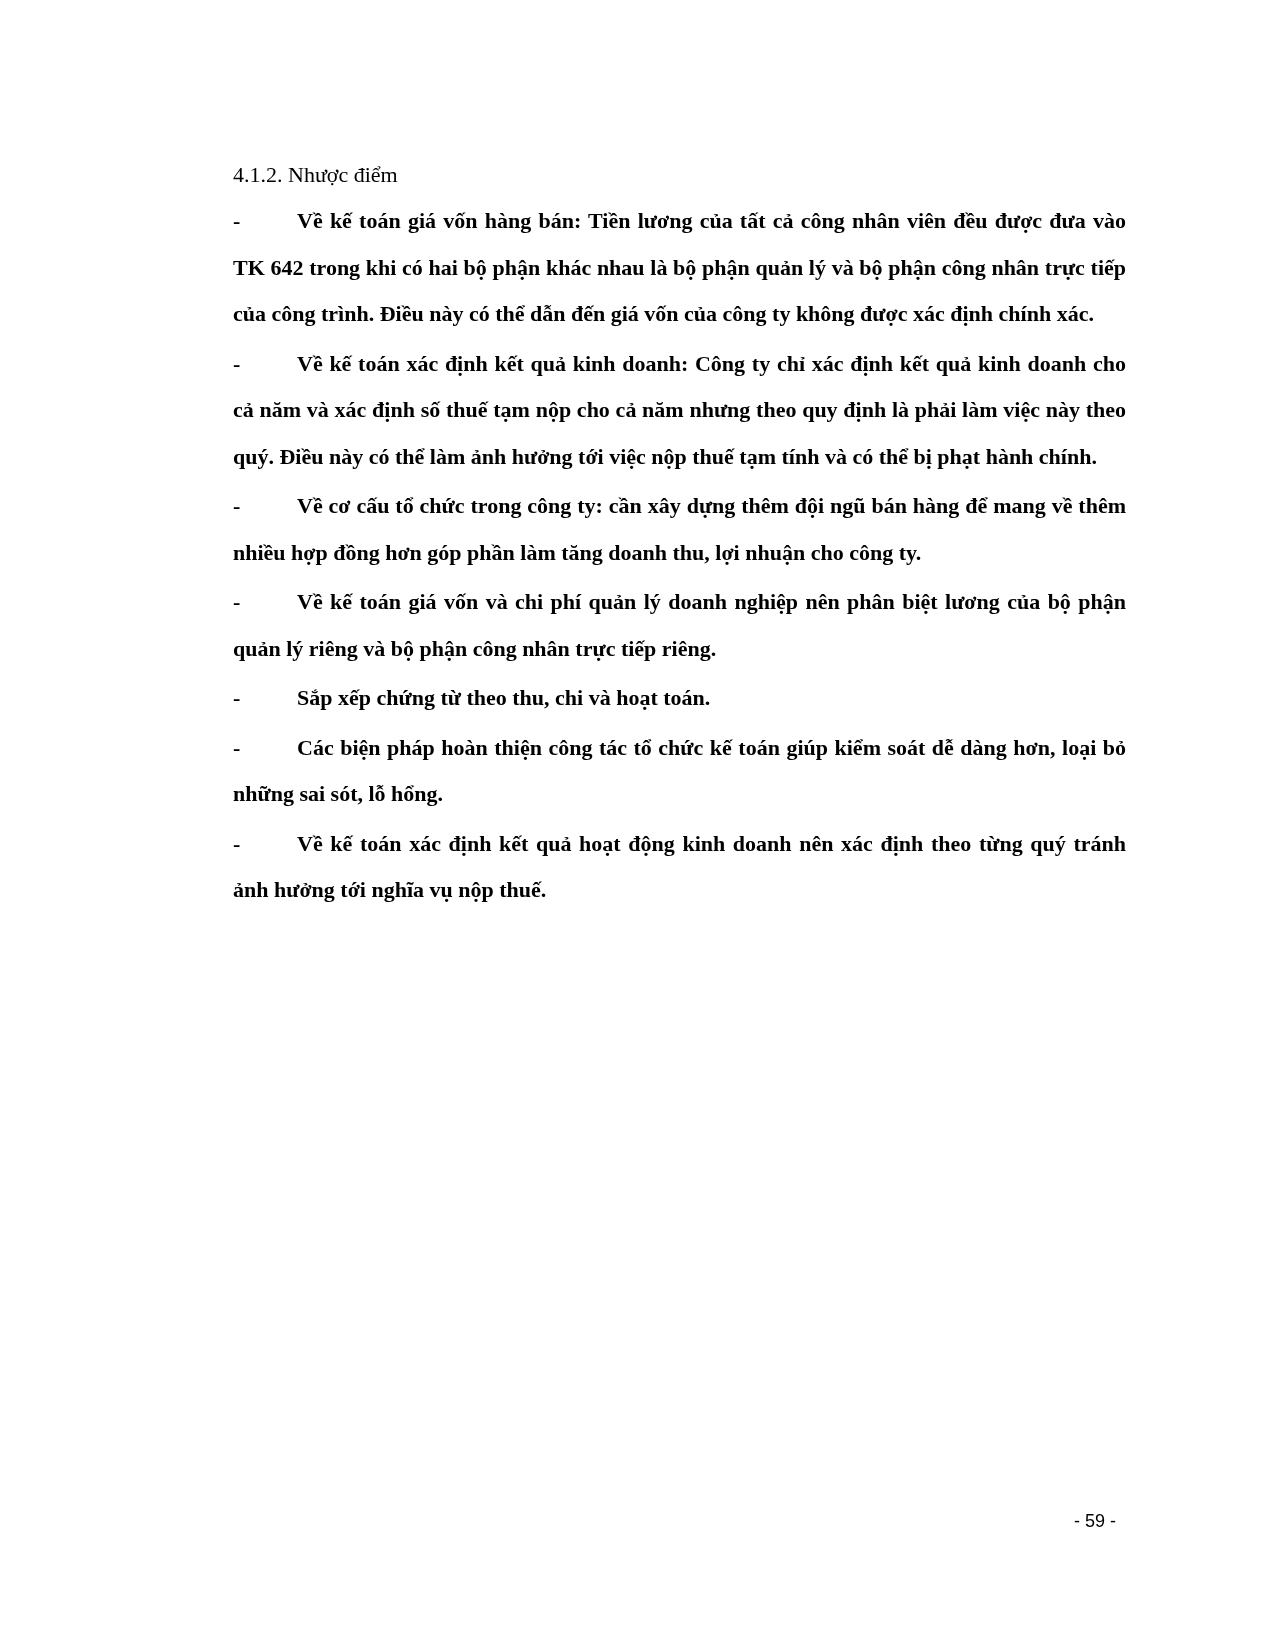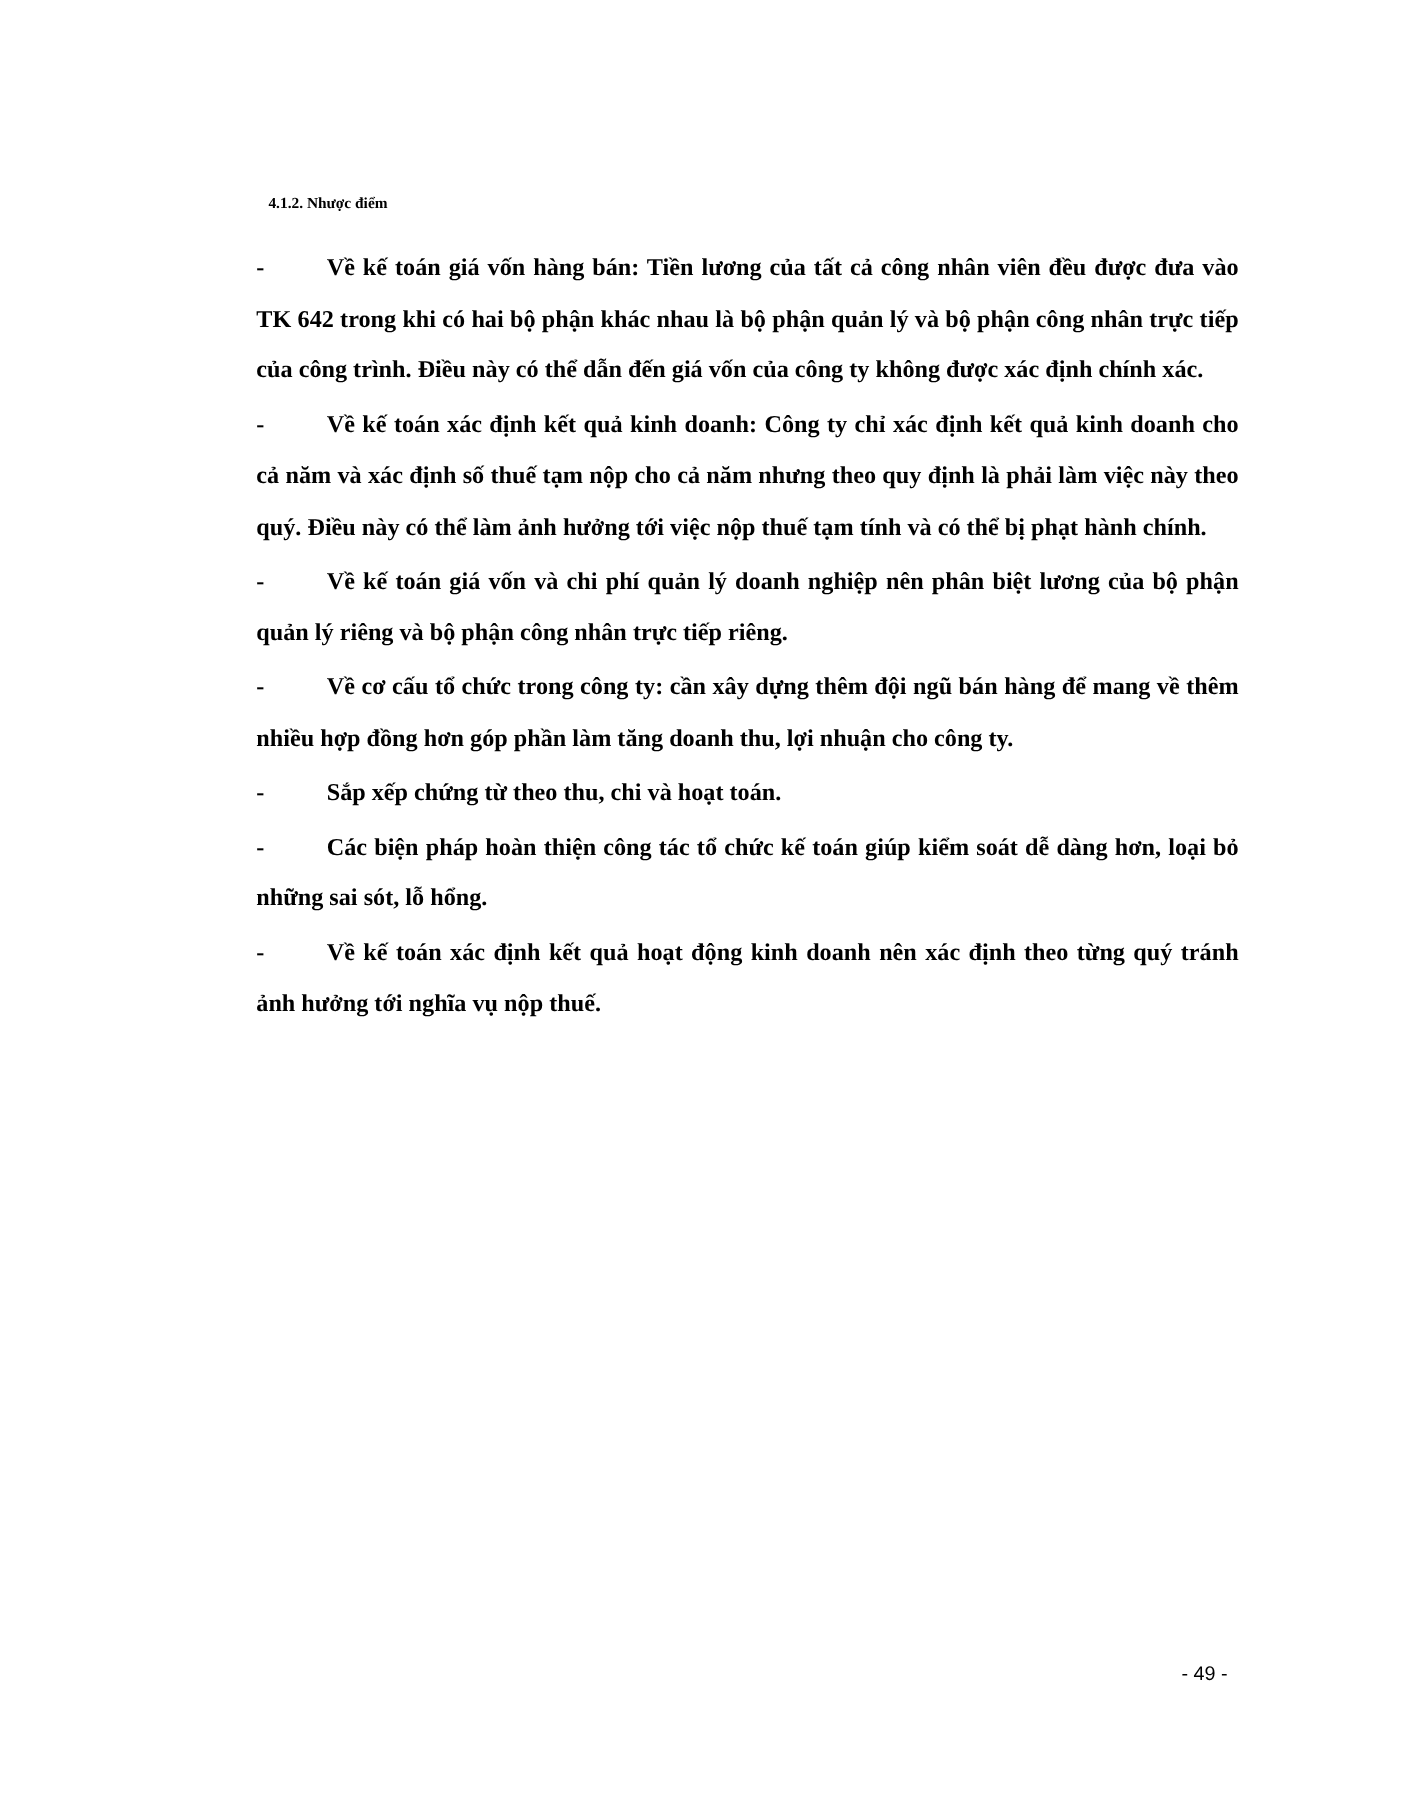--- a/index.html
+++ b/index.html
@@ -15,24 +15,24 @@
       color: #000000;
       font-family: "Liberation Serif", "DejaVu Serif", serif;
     }
     .page-content {
       position: absolute;
       left: 233px;
       top: 152px;
       width: 893px;
     }
     .heading {
-      font-weight: bold;
-      font-size: 14px;
+      font-weight: normal;
+      font-size: 22px;
       line-height: 46px;
-      margin: 11px;
+      margin: 0;
       height: 46px;
     }
     .para {
       font-size: 22px;
       line-height: 46.5px;
       margin: 0 0 3px 0;
       text-align: justify;
       text-align-last: left;
       font-weight: bold;
     }
@@ -59,25 +59,25 @@
 <div class="page-content">
 
   <h2 class="heading">4.1.2. Nhược điểm</h2>
 
   <p class="para"><span class="dash">-</span><span>Về kế toán giá vốn hàng bán: Tiền lương của tất cả công nhân viên đều được đưa vào TK 642 trong khi có hai bộ phận khác nhau là bộ phận quản lý và bộ phận công nhân trực tiếp của công trình. Điều này có thể dẫn đến giá vốn của công ty không được xác định chính xác.</span></p>
 
   <p class="para"><span class="dash">-</span><span>Về kế toán xác định kết quả kinh doanh: Công ty chỉ xác định kết quả kinh doanh cho cả năm và xác định số thuế tạm nộp cho cả năm nhưng theo quy định là phải làm việc này theo quý. Điều này có thể làm ảnh hưởng tới việc nộp thuế tạm tính và có thể bị phạt hành chính.</span></p>
 
 
 
+  <p class="para"><span class="dash">-</span><span>Về cơ cấu tổ chức trong công ty: cần xây dựng thêm đội ngũ bán hàng để mang về thêm nhiều hợp đồng hơn góp phần làm tăng doanh thu, lợi nhuận cho công ty.</span></p>
+
   <p class="para"><span class="dash">-</span><span>Về kế toán giá vốn và chi phí quản lý doanh nghiệp nên phân biệt lương của bộ phận quản lý riêng và bộ phận công nhân trực tiếp riêng.</span></p>
-
-  <p class="para"><span class="dash">-</span><span>Về cơ cấu tổ chức trong công ty: cần xây dựng thêm đội ngũ bán hàng để mang về thêm nhiều hợp đồng hơn góp phần làm tăng doanh thu, lợi nhuận cho công ty.</span></p>
 
   <p class="para"><span class="dash">-</span><span>Sắp xếp chứng từ theo thu, chi và hoạt toán.</span></p>
 
   <p class="para"><span class="dash">-</span><span>Các biện pháp hoàn thiện công tác tổ chức kế toán giúp kiểm soát dễ dàng hơn, loại bỏ những sai sót, lỗ hổng.</span></p>
 
   <p class="para"><span class="dash">-</span><span>Về kế toán xác định kết quả hoạt động kinh doanh nên xác định theo từng quý tránh ảnh hưởng tới nghĩa vụ nộp thuế.</span></p>
 
 </div>
 
-<div class="page-number">- 49 -</div>
+<div class="page-number">- 59 -</div>
 
 </body></html>

